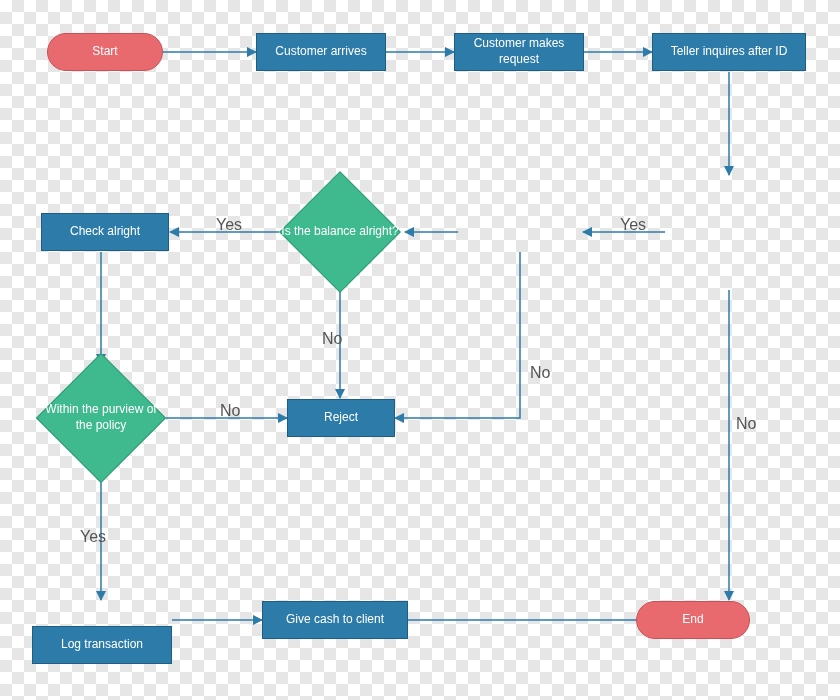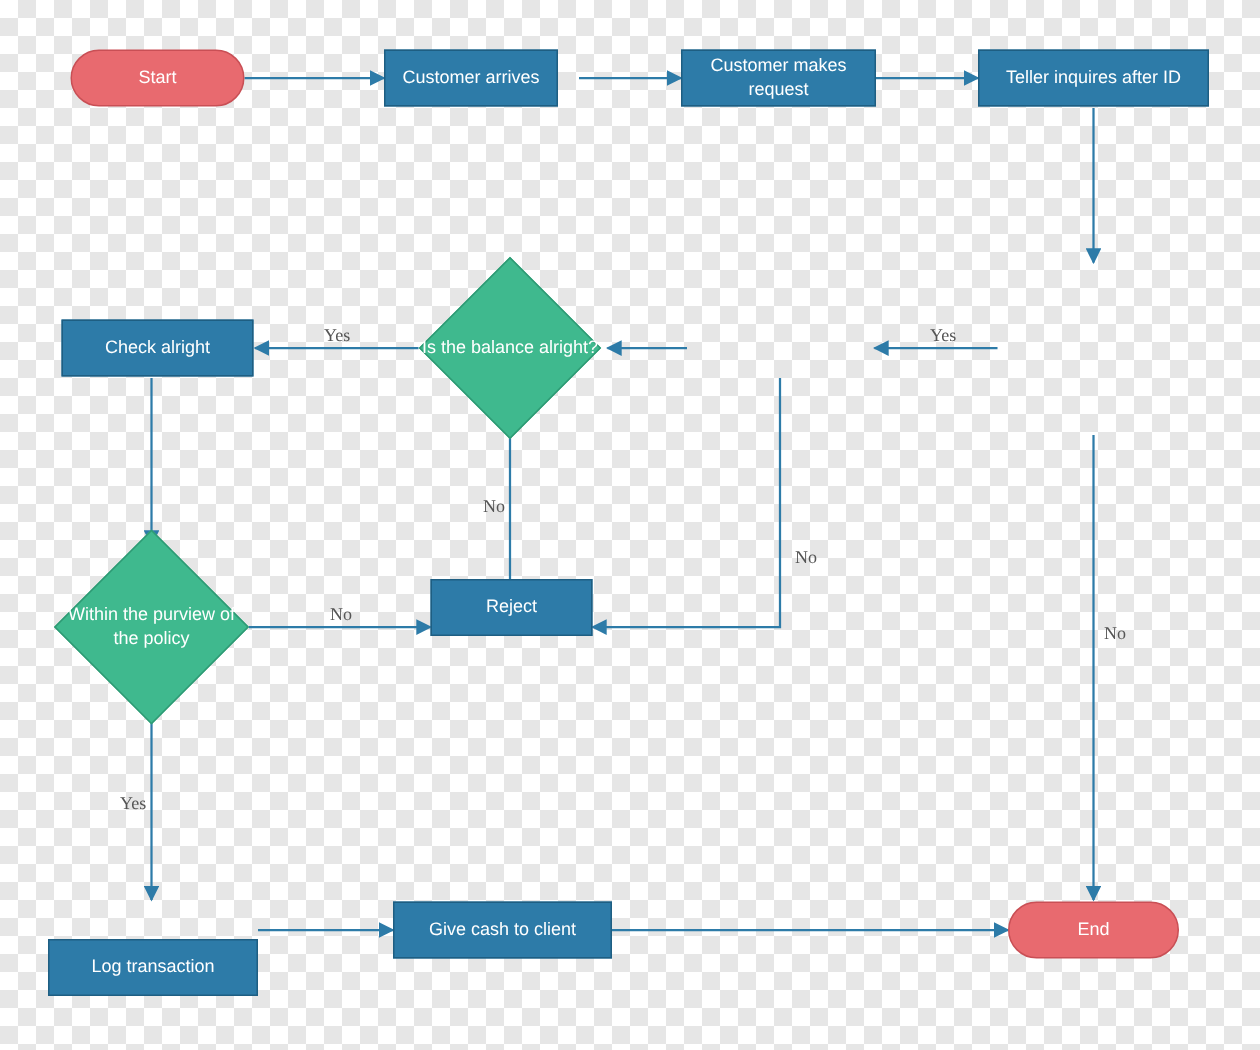--- a/index.html
+++ b/index.html
@@ -61,23 +61,22 @@
     display: flex;
     align-items: center;
     justify-content: center;
     text-align: center;
     line-height: 1.3;
     pointer-events: none;
   }
   .edge-label {
     position: absolute;
     color: #555;
-    font-size: 12px;
+    font-size: 16px;
     background: transparent;
-    font-family: Liberation Serif, serif;
   }
   svg.edges {
     position: absolute;
     top: 0; left: 0;
     width: 840px;
     height: 700px;
     pointer-events: none;
   }
 </style>
 </head>
@@ -122,21 +121,21 @@
       <line x1="172" y1="620" x2="262" y2="620"></line>
 
       <line x1="408" y1="620" x2="672" y2="620"></line>
     </g>
   </svg>
 
   <div class="node terminator" style="left:47px; top:33px; width:116px; height:38px;">
     <span>Start</span>
   </div>
 
-  <div class="node rect" style="left:256px; top:33px; width:116px; height:38px;">
+  <div class="node rect" style="left:256px; top:33px; width:130px; height:38px;">
     <span>Customer arrives</span>
   </div>
 
   <div class="node rect" style="left:454px; top:33px; width:130px; height:38px;">
     <span>Customer makes request</span>
   </div>
 
   <div class="node rect" style="left:652px; top:33px; width:154px; height:38px;">
     <span>Teller inquires after ID</span>
   </div>
@@ -154,33 +153,33 @@
     <span>Check alright</span>
   </div>
 
   <div class="diamond-wrap" style="left:55px; top:372px; width:92px; height:92px;">
     <div class="diamond-shape"></div>
     <div class="diamond-label">
         <span>Within the purview  of the policy</span>
       </div>
   </div>
 
-  <div class="node rect" style="left:287px; top:386px; width:108px; height:38px;">
+  <div class="node rect" style="left:287px; top:399px; width:108px; height:38px;">
     <span>Reject</span>
   </div>
 
   <div class="node rect" style="left:32px; top:626px; width:140px; height:38px;">
     <span>Log transaction</span>
   </div>
 
   <div class="node rect" style="left:262px; top:601px; width:146px; height:38px;">
     <span>Give cash to client</span>
   </div>
 
-  <div class="node terminator" style="left:672px; top:601px; width:114px; height:38px;">
+  <div class="node terminator" style="left:636px; top:601px; width:114px; height:38px;">
     <span>End</span>
   </div>
 
   <div class="edge-label" style="left:620px; top:216px;">Yes</div>
   <div class="edge-label" style="left:736px; top:415px;">No</div>
   <div class="edge-label" style="left:216px; top:216px;">Yes</div>
   <div class="edge-label" style="left:322px; top:330px;">No</div>
   <div class="edge-label" style="left:530px; top:364px;">No</div>
   <div class="edge-label" style="left:220px; top:402px;">No</div>
   <div class="edge-label" style="left:80px; top:528px;">Yes</div>

